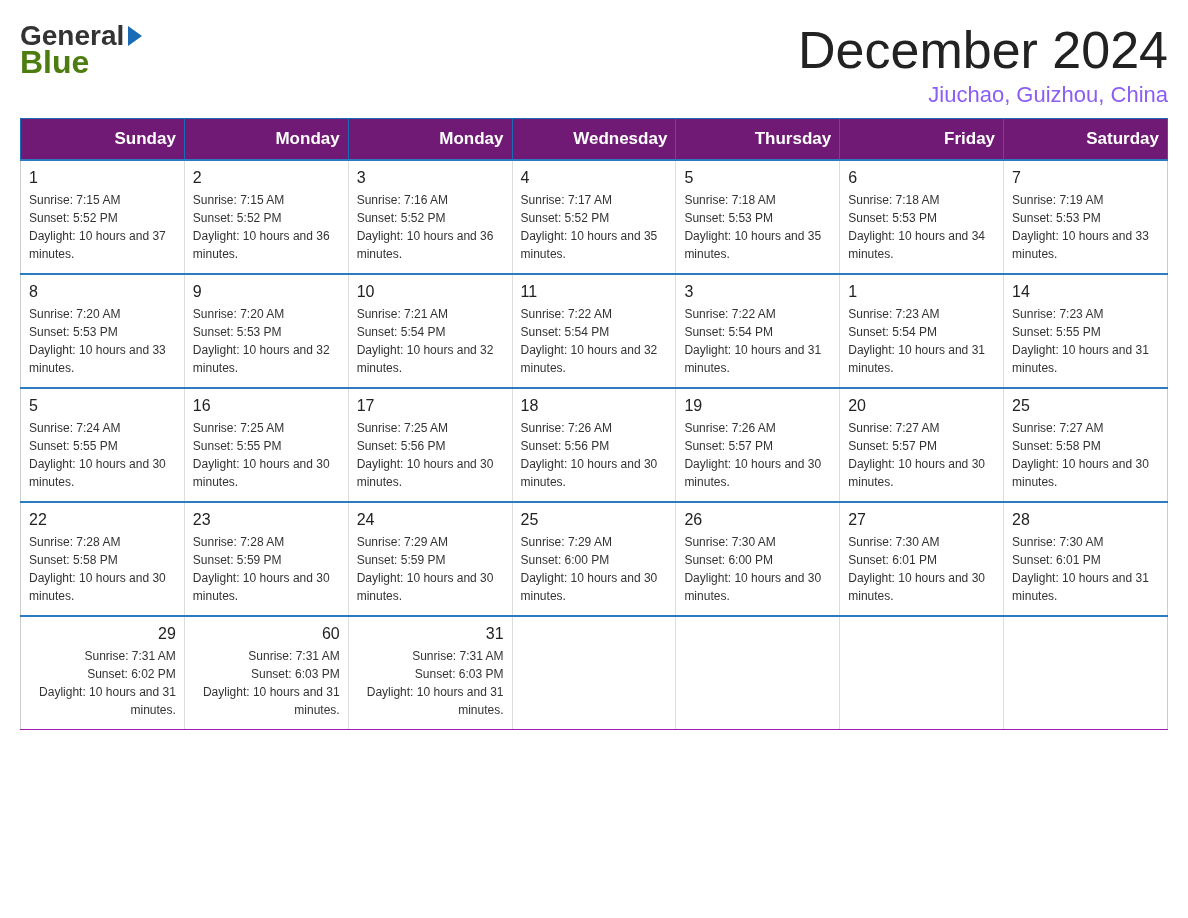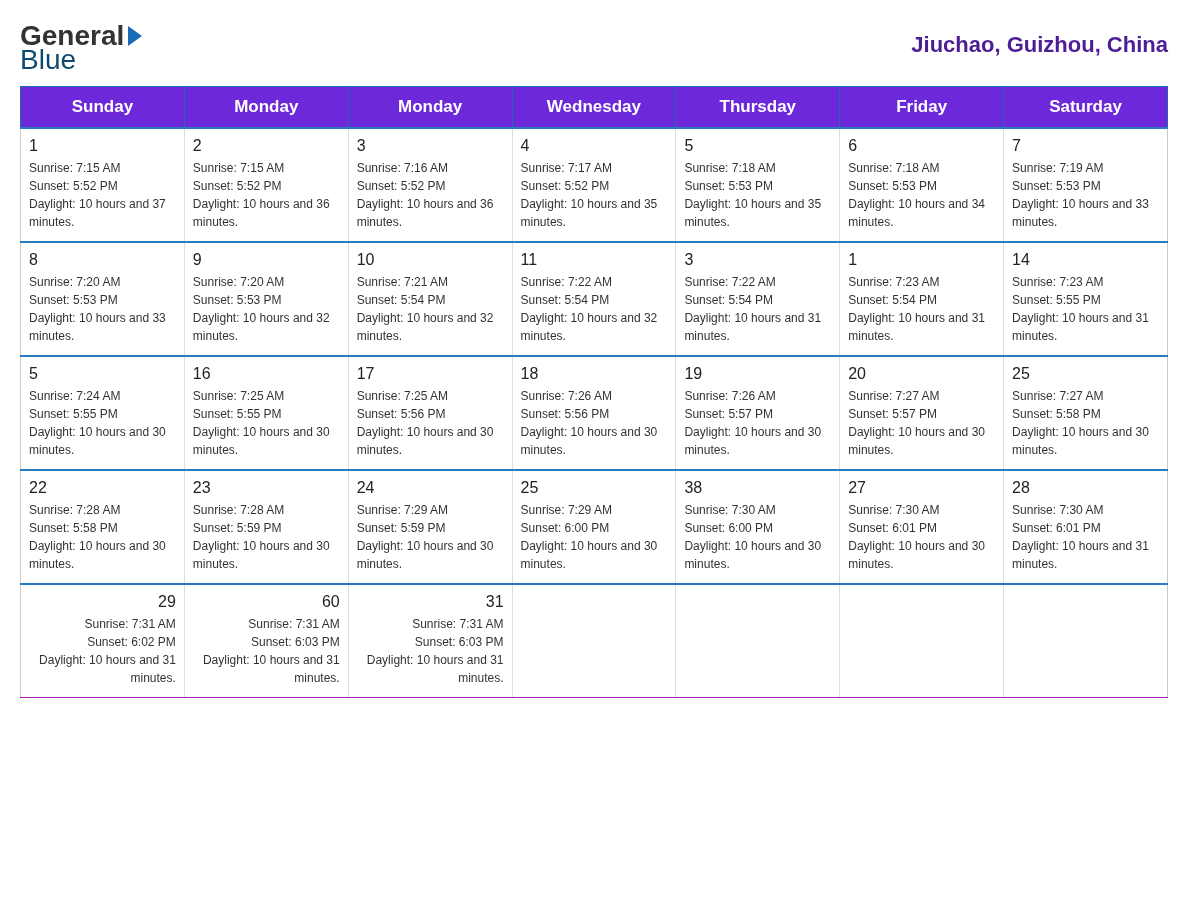--- a/index.html
+++ b/index.html
@@ -31,51 +31,50 @@
     .logo-general .arrow {
       display: inline-block;
       width: 0;
       height: 0;
       border-left: 14px solid #1a6bb5;
       border-top: 10px solid transparent;
       border-bottom: 10px solid transparent;
       margin-left: 4px;
     }
     .logo-blue {
-      font-size: 28px;
-      font-weight: normal;
-      color: #0c4a6e;
+      font-size: 32px;
+      font-weight: bold;
+      color: #4d7c0f;
       margin-top: -8px;
     }
     .title-block {
       text-align: right;
     }
     .month-year {
       font-size: 52px;
       font-weight: normal;
       color: #222;
     }
     .location {
       font-size: 22px;
-      color: #4c1d95;
-      margin-top: 12px;
-      font-weight: bold;
+      color: #8b5cf6;
+      margin-top: 2px;
     }
     .calendar {
       width: 100%;
       border-collapse: collapse;
       margin-top: 10px;
     }
     .calendar th {
-      background-color: #6d28d9;
+      background-color: #701a75;
       color: #fff;
       font-size: 17px;
       font-weight: bold;
       padding: 10px 8px;
-      text-align: center;
+      text-align: right;
       border: 1px solid #1a6bb5;
     }
     .calendar td {
       vertical-align: top;
       padding: 8px 8px 10px 8px;
       border-top: 2px solid #2a7bbf;
       border-left: 1px solid #ddd;
       border-right: 1px solid #ddd;
       border-bottom: none;
       font-size: 13px;
@@ -111,20 +110,21 @@
 
 <div class="header">
   <div class="logo">
     <div class="logo-general">
       <span>General</span>
       <span class="arrow"></span>
     </div>
     <div class="logo-blue">Blue</div>
   </div>
   <div class="title-block">
+    <div class="month-year">December 2024</div>
     <div class="location">Jiuchao, Guizhou, China</div>
   </div>
 </div>
 
 <table class="calendar">
   <thead>
     <tr>
     <th>Sunday</th>
         <th>Monday</th>
         <th>Monday</th>
@@ -236,21 +236,21 @@
       </td>
         <td>
         <span class="day-num">24</span>
         <span class="day-info">Sunrise: 7:29 AM<br>Sunset: 5:59 PM<br>Daylight: 10 hours and 30 minutes.</span>
       </td>
         <td>
         <span class="day-num">25</span>
         <span class="day-info">Sunrise: 7:29 AM<br>Sunset: 6:00 PM<br>Daylight: 10 hours and 30 minutes.</span>
       </td>
         <td>
-        <span class="day-num">38</span>
+        <span class="day-num">26</span>
         <span class="day-info">Sunrise: 7:30 AM<br>Sunset: 6:00 PM<br>Daylight: 10 hours and 30 minutes.</span>
       </td>
         <td>
         <span class="day-num">27</span>
         <span class="day-info">Sunrise: 7:30 AM<br>Sunset: 6:01 PM<br>Daylight: 10 hours and 30 minutes.</span>
       </td>
         <td>
         <span class="day-num">28</span>
         <span class="day-info">Sunrise: 7:30 AM<br>Sunset: 6:01 PM<br>Daylight: 10 hours and 31 minutes.</span>
       </td>

